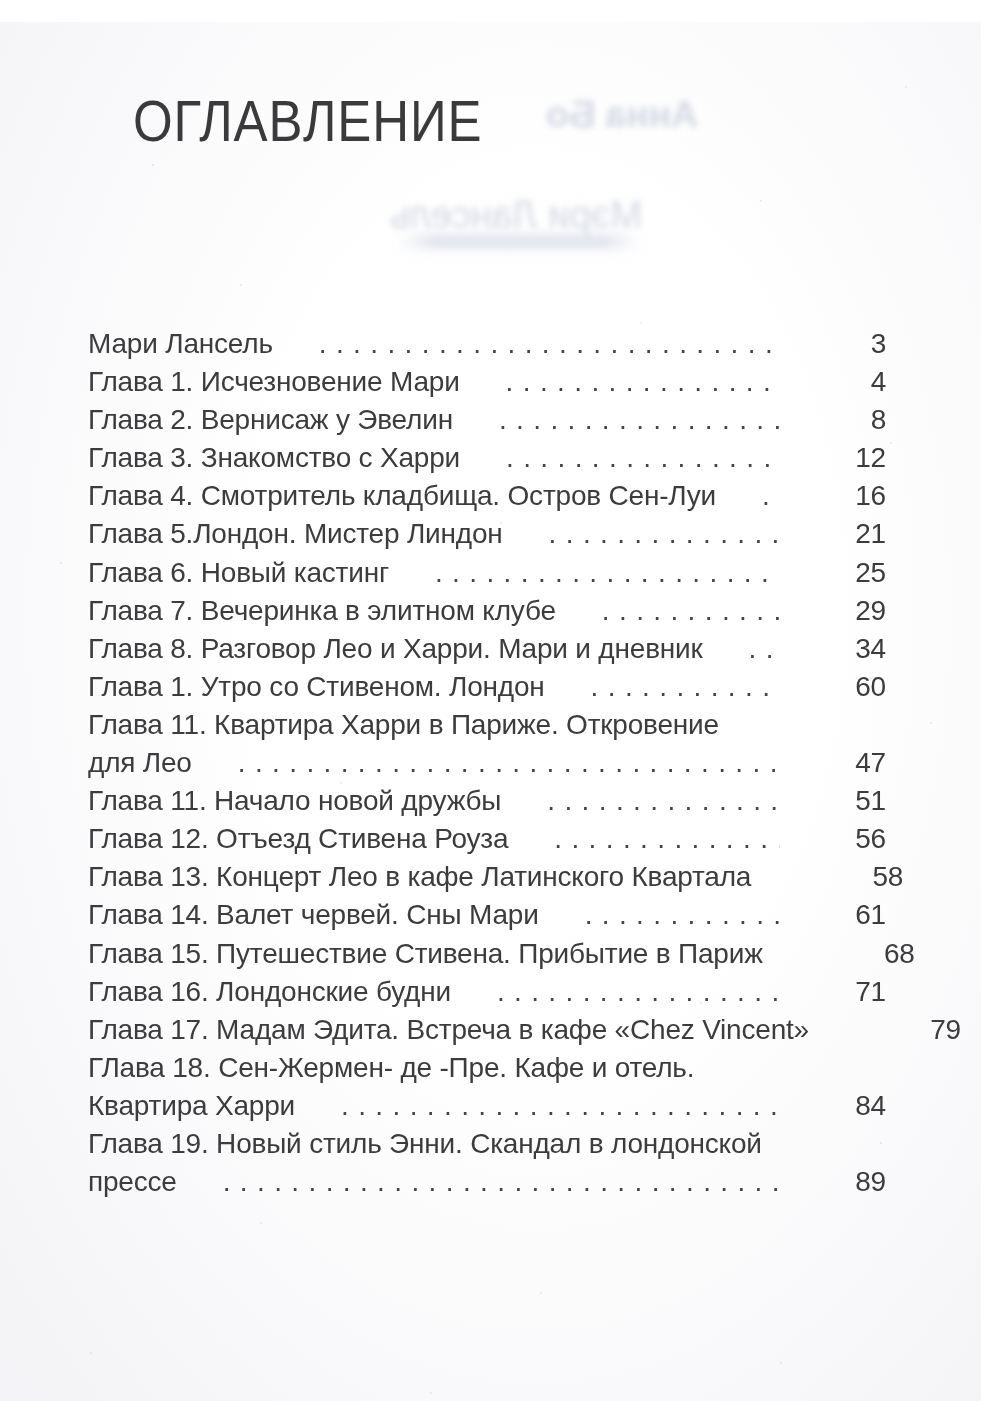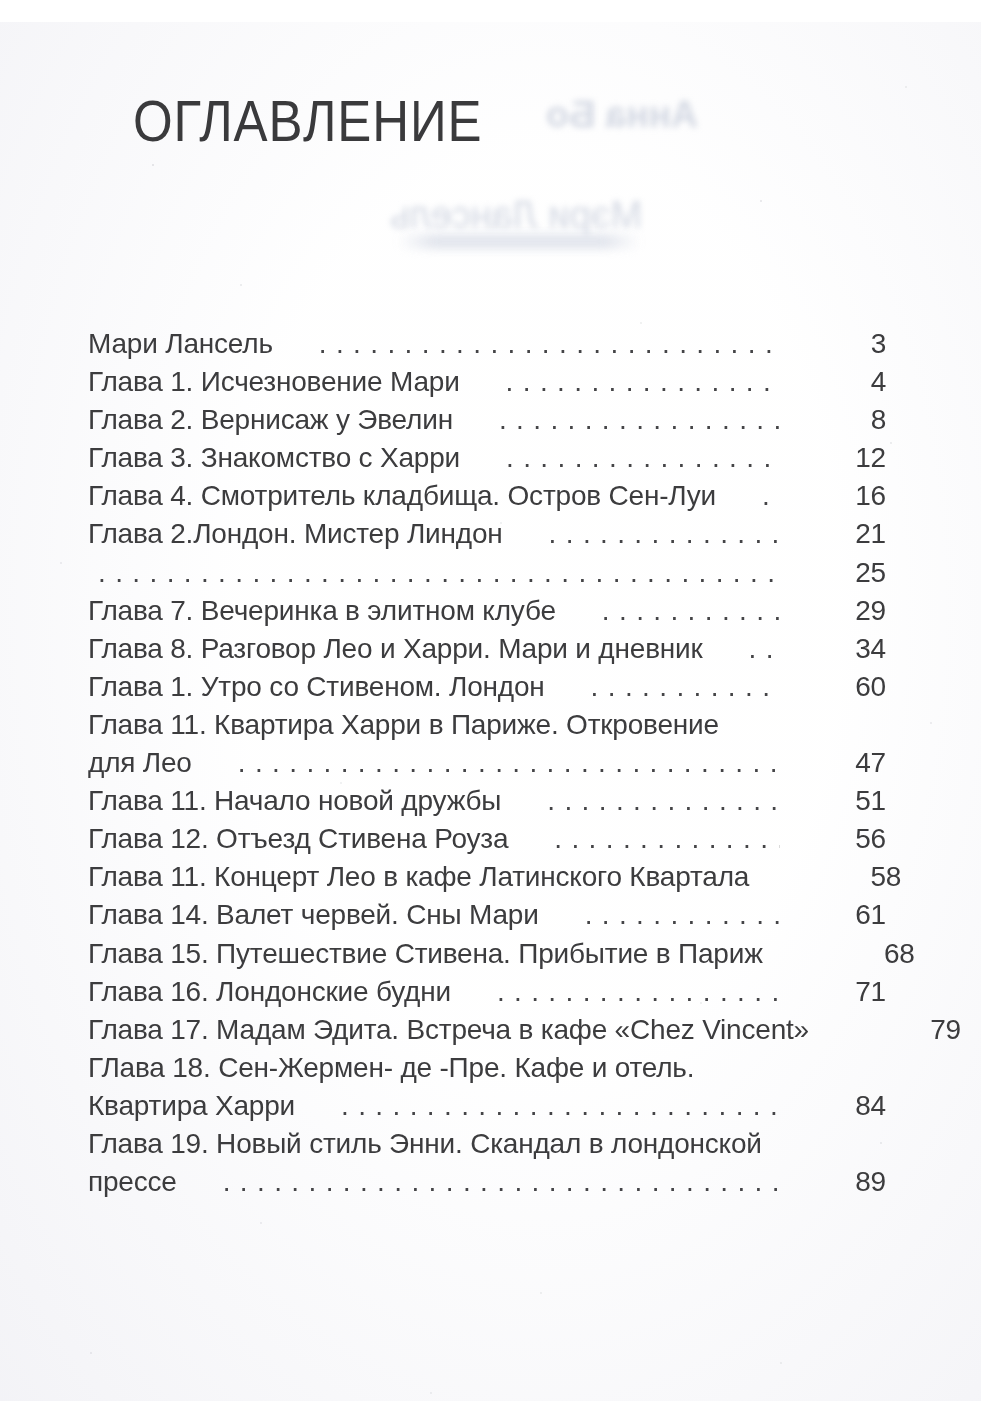--- a/index.html
+++ b/index.html
@@ -173,26 +173,27 @@
     <span class="toc-page">12</span>
   </div>
 
   <div class="toc-row">
     <span class="toc-text">Глава 4. Смотритель кладбища. Остров Сен-Луи</span>
     <span class="toc-leader"></span>
     <span class="toc-page">16</span>
   </div>
 
   <div class="toc-row">
-    <span class="toc-text">Глава 2.Лондон. Мистер Линдон</span>
+    <span class="toc-text">Глава 5.Лондон. Мистер Линдон</span>
     <span class="toc-leader"></span>
     <span class="toc-page">21</span>
   </div>
 
   <div class="toc-row">
+    <span class="toc-text">Глава 6. Новый кастинг</span>
     <span class="toc-leader"></span>
     <span class="toc-page">25</span>
   </div>
 
   <div class="toc-row">
     <span class="toc-text">Глава 7. Вечеринка в элитном клубе</span>
     <span class="toc-leader"></span>
     <span class="toc-page">29</span>
   </div>
 
@@ -225,21 +226,21 @@
     <span class="toc-page">51</span>
   </div>
 
   <div class="toc-row">
     <span class="toc-text">Глава 12. Отъезд Стивена Роуза</span>
     <span class="toc-leader"></span>
     <span class="toc-page">56</span>
   </div>
 
   <div class="toc-row">
-    <span class="toc-text">Глава 11. Концерт Лео в кафе Латинского Квартала</span>
+    <span class="toc-text">Глава 13. Концерт Лео в кафе Латинского Квартала</span>
     <span class="toc-leader"></span>
     <span class="toc-page">58</span>
   </div>
 
   <div class="toc-row">
     <span class="toc-text">Глава 14. Валет червей. Сны Мари</span>
     <span class="toc-leader"></span>
     <span class="toc-page">61</span>
   </div>
 

